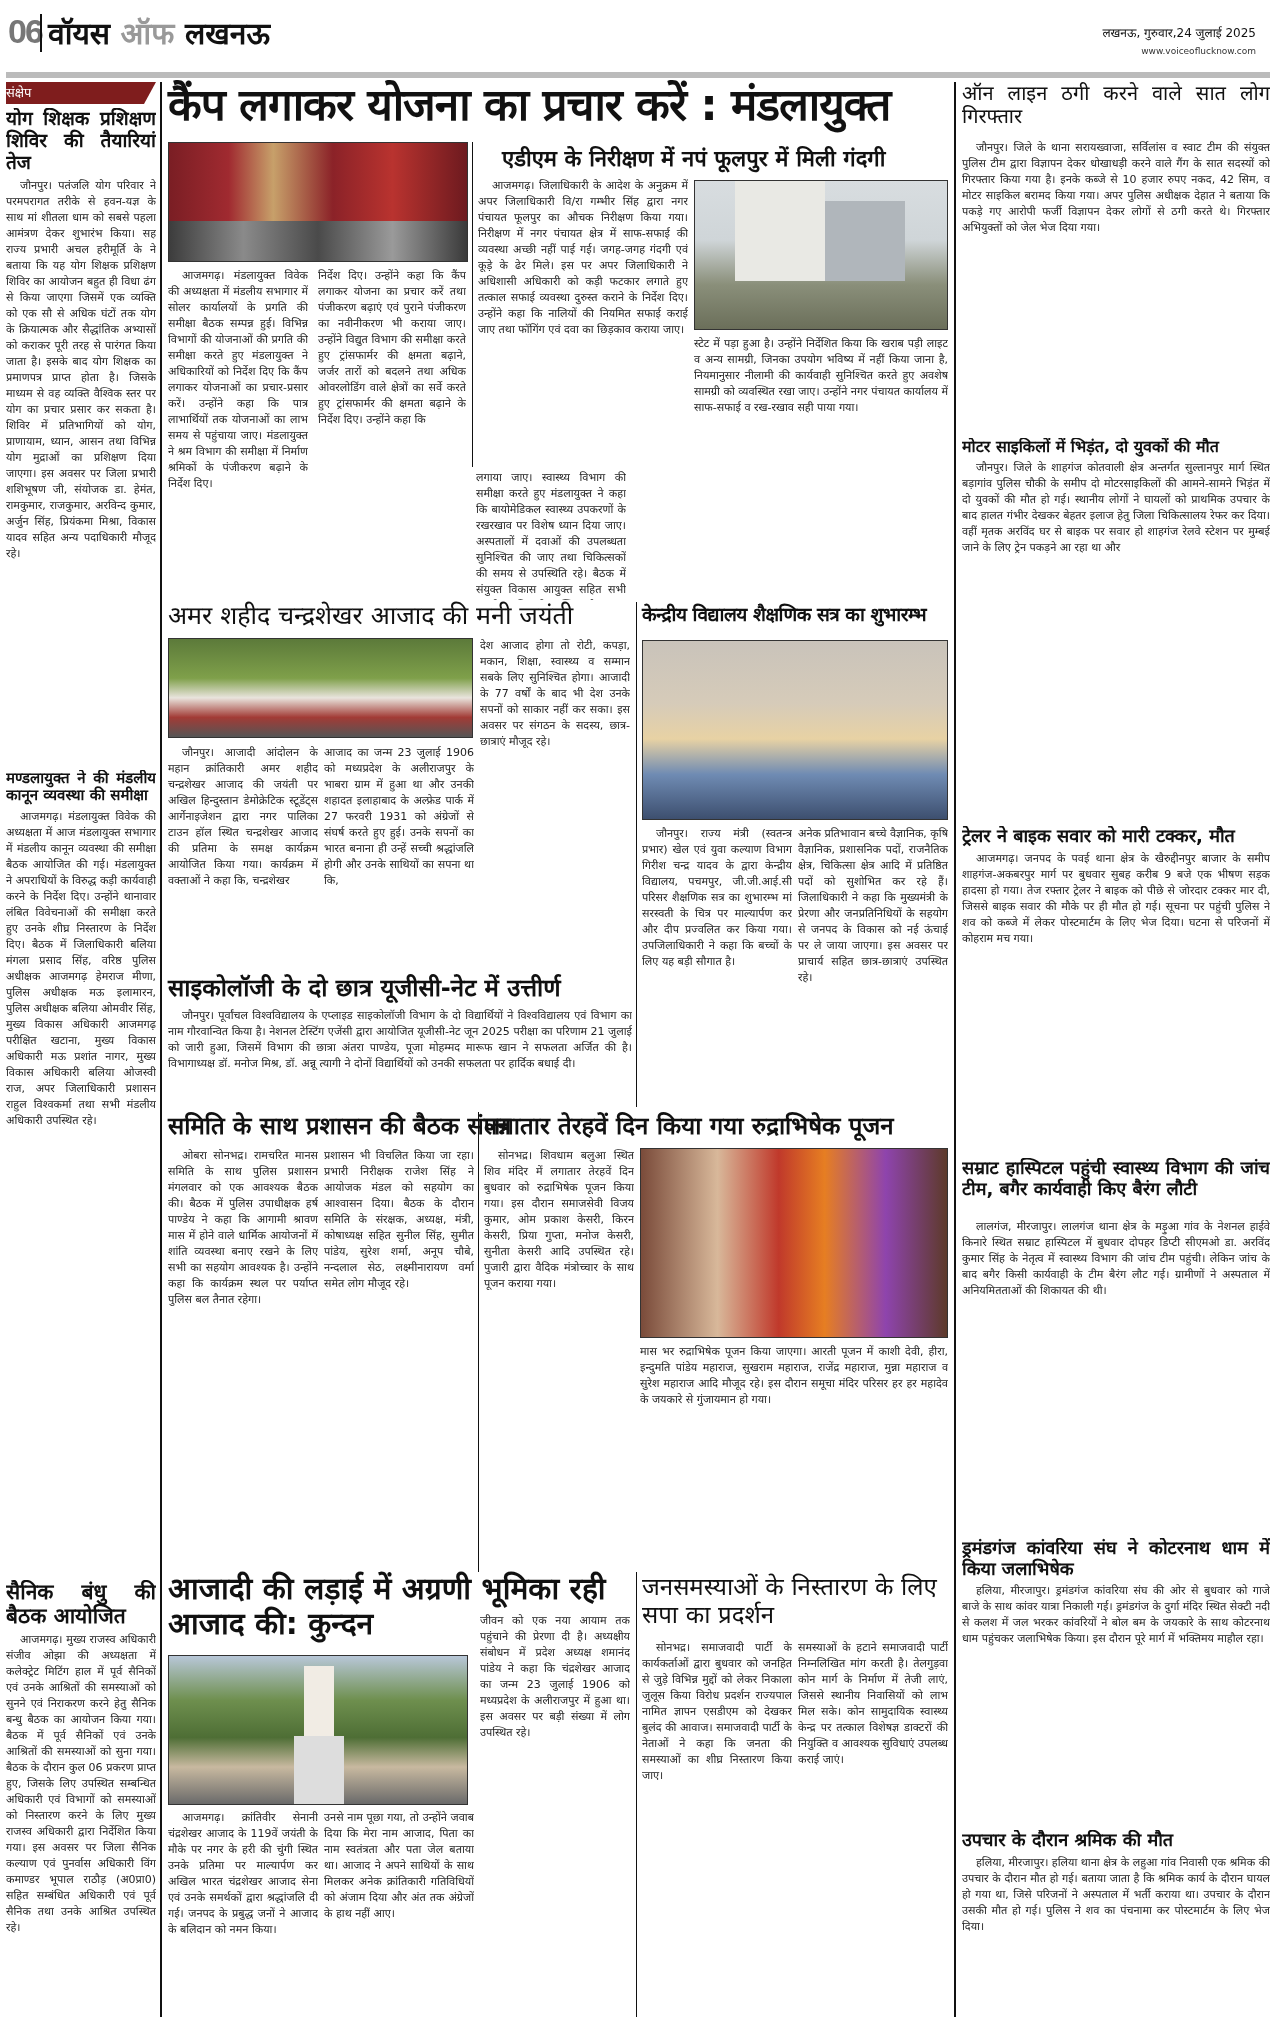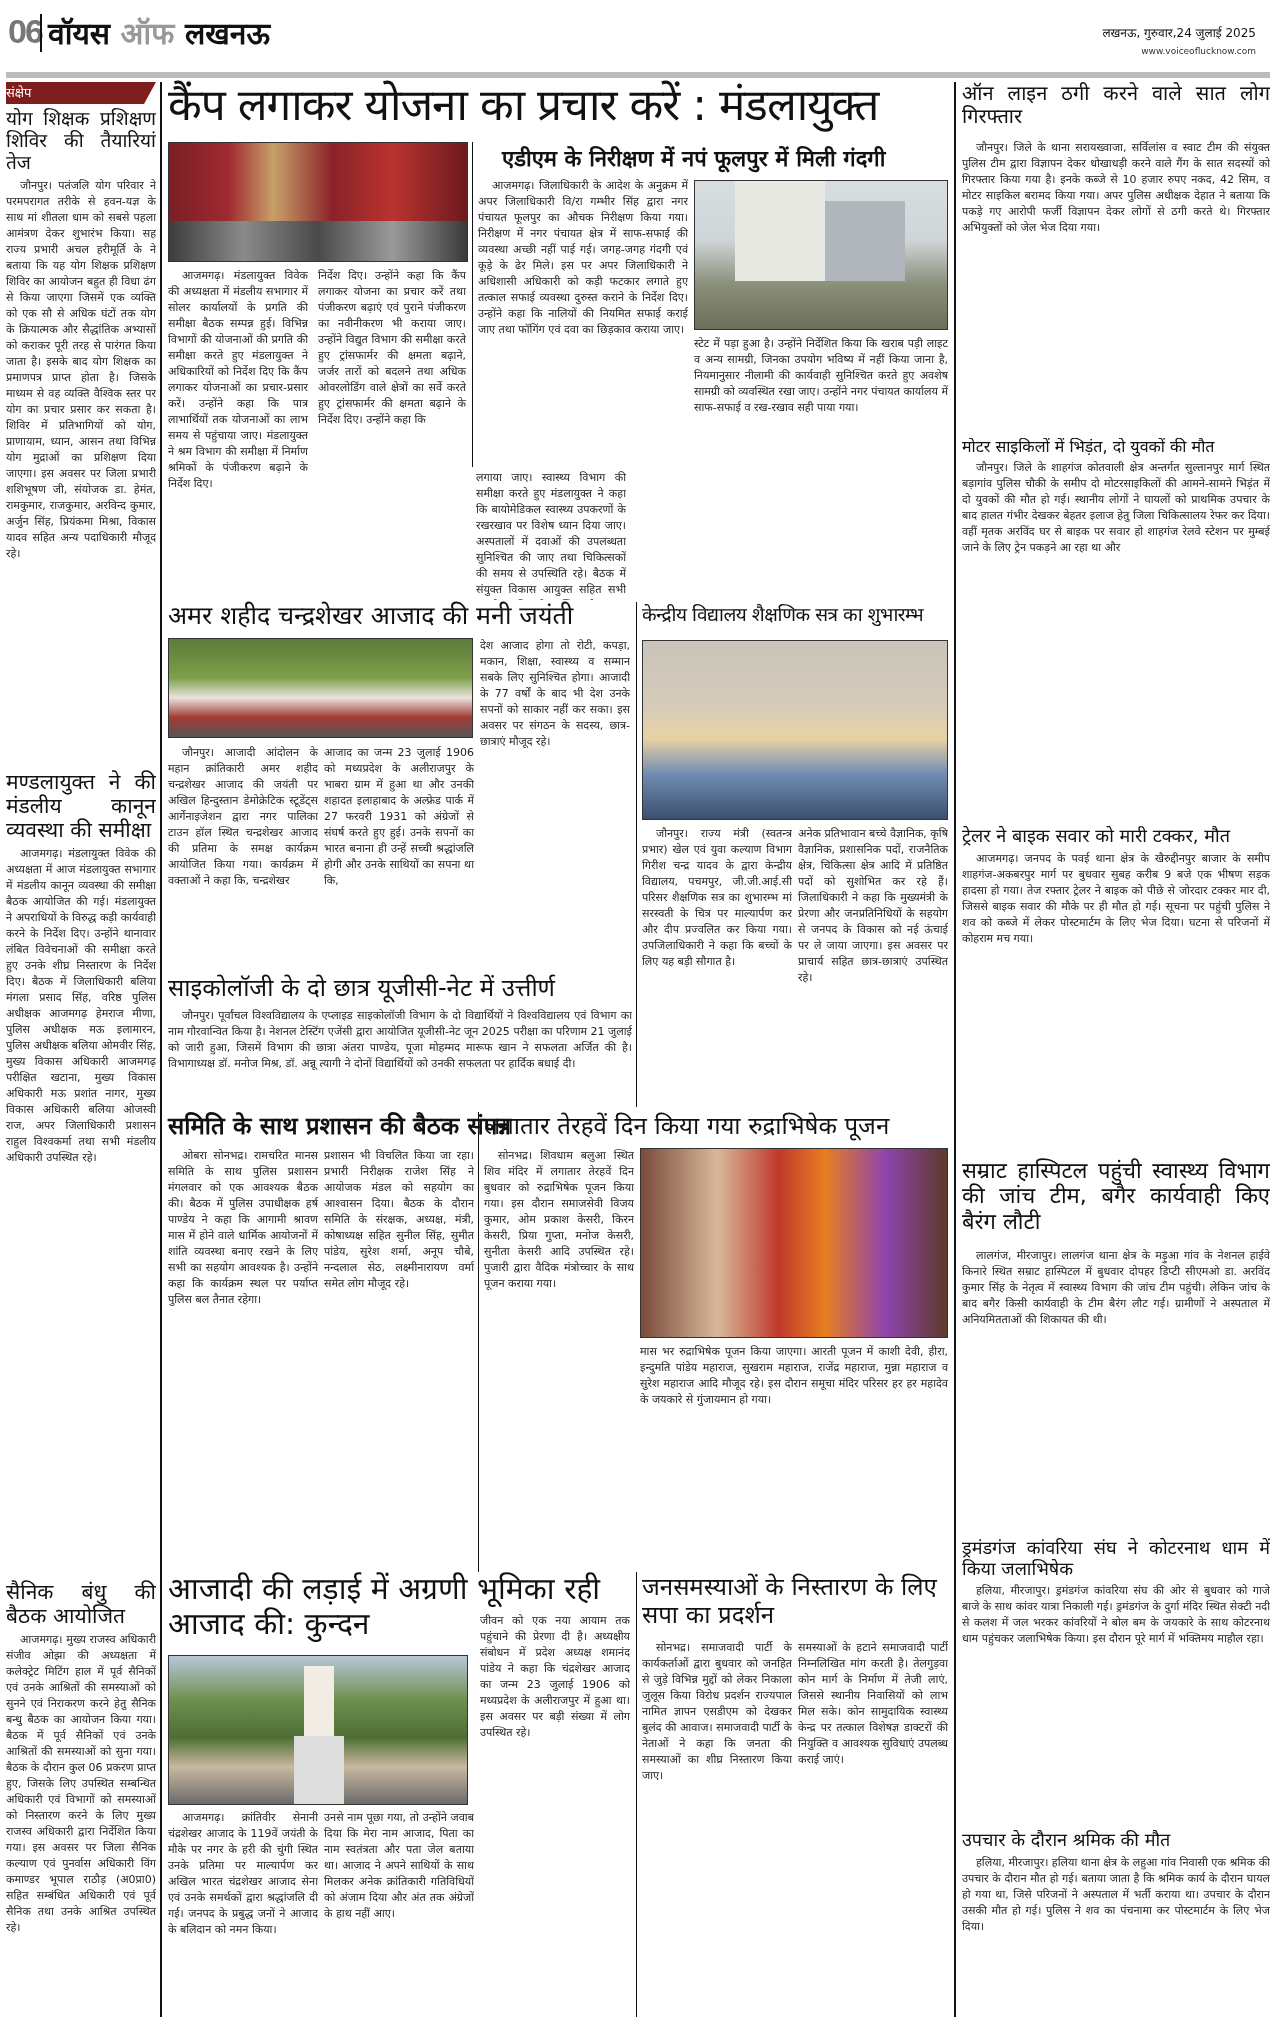--- a/index.html
+++ b/index.html
@@ -8,21 +8,21 @@
 .pagenum{position:absolute;left:8px;top:12px;font-size:34px;font-weight:bold;color:#777;font-family:"Liberation Sans",sans-serif;letter-spacing:-2px}
 .pagenum-bar{position:absolute;left:40px;top:14px;width:2px;height:38px;background:#111}
 .brand{position:absolute;left:48px;top:12px;font-size:30px;font-weight:bold}
 .brand .grey{color:#999}
 .region{position:absolute;left:470px;top:8px;font-size:36px;font-weight:bold;color:#222;letter-spacing:1px}
 .dateline{position:absolute;right:20px;top:24px;font-size:12px}
 .website{position:absolute;right:20px;top:46px;font-size:9px;color:#333}
 .rule{position:absolute;left:6px;top:72px;width:1264px;height:6px;background:#bbb}
 .col{position:absolute;font-size:11px;line-height:16px;text-align:justify;color:#222;overflow:hidden}
 .vline{position:absolute;width:2px;background:#111}
-.hl{font-weight:normal;color:#111;line-height:1.15}
+.hl{font-weight:bold;color:#111;line-height:1.15}
 .photo{position:absolute;overflow:hidden;border:1px solid #333}
 .sankshep{position:absolute;left:6px;top:82px;width:150px;height:22px;background:#7f1d1d;color:#fff;font-size:13px;text-align:left;line-height:22px;clip-path:polygon(0 0,100% 0,92% 100%,0 100%)}
 p.t{text-indent:14px}
 </style>
 </head>
 <body>
 
 <header class="masthead">
   <div class="pagenum">06</div>
   <div class="pagenum-bar"></div>
@@ -38,21 +38,21 @@
 
 <div class="vline" style="left:160px;top:82px;height:1935px"></div>
 <div class="vline" style="left:954px;top:82px;height:1935px"></div>
 
 <div class="sankshep">संक्षेप</div>
 <div class="col" style="left:6px;top:108px;width:150px">
   <div class="hl" style="font-size:19px;margin-bottom:4px">योग शिक्षक प्रशिक्षण शिविर की तैयारियां तेज</div>
   <p class="t" style="height:620px">जौनपुर। पतंजलि योग परिवार ने परमपरागत तरीके से हवन-यज्ञ के साथ मां शीतला धाम को सबसे पहला आमंत्रण देकर शुभारंभ किया। सह राज्य प्रभारी अचल हरीमूर्ति के ने बताया कि यह योग शिक्षक प्रशिक्षण शिविर का आयोजन बहुत ही विधा ढंग से किया जाएगा जिसमें एक व्यक्ति को एक सौ से अधिक घंटों तक योग के क्रियात्मक और सैद्धांतिक अभ्यासों को कराकर पूरी तरह से पारंगत किया जाता है। इसके बाद योग शिक्षक का प्रमाणपत्र प्राप्त होता है। जिसके माध्यम से वह व्यक्ति वैश्विक स्तर पर योग का प्रचार प्रसार कर सकता है। शिविर में प्रतिभागियों को योग, प्राणायाम, ध्यान, आसन तथा विभिन्न योग मुद्राओं का प्रशिक्षण दिया जाएगा। इस अवसर पर जिला प्रभारी शशिभूषण जी, संयोजक डा. हेमंत, रामकुमार, राजकुमार, अरविन्द कुमार, अर्जुन सिंह, प्रियंकमा मिश्रा, विकास यादव सहित अन्य पदाधिकारी मौजूद रहे।</p>
 </div>
 <div class="col" style="left:6px;top:770px;width:150px">
-  <div class="hl" style="font-size:21px;margin-bottom:4px">मण्डलायुक्त ने की मंडलीय कानून व्यवस्था की समीक्षा</div>
+  <div class="hl" style="font-size:15px;margin-bottom:4px">मण्डलायुक्त ने की मंडलीय कानून व्यवस्था की समीक्षा</div>
   <p class="t" style="height:700px">आजमगढ़। मंडलायुक्त विवेक की अध्यक्षता में आज मंडलायुक्त सभागार में मंडलीय कानून व्यवस्था की समीक्षा बैठक आयोजित की गई। मंडलायुक्त ने अपराधियों के विरुद्ध कड़ी कार्यवाही करने के निर्देश दिए। उन्होंने थानावार लंबित विवेचनाओं की समीक्षा करते हुए उनके शीघ्र निस्तारण के निर्देश दिए। बैठक में जिलाधिकारी बलिया मंगला प्रसाद सिंह, वरिष्ठ पुलिस अधीक्षक आजमगढ़ हेमराज मीणा, पुलिस अधीक्षक मऊ इलामारन, पुलिस अधीक्षक बलिया ओमवीर सिंह, मुख्य विकास अधिकारी आजमगढ़ परीक्षित खटाना, मुख्य विकास अधिकारी मऊ प्रशांत नागर, मुख्य विकास अधिकारी बलिया ओजस्वी राज, अपर जिलाधिकारी प्रशासन राहुल विश्वकर्मा तथा सभी मंडलीय अधिकारी उपस्थित रहे।</p>
 </div>
 <div class="col" style="left:6px;top:1580px;width:150px">
   <div class="hl" style="font-size:21px;margin-bottom:4px">सैनिक बंधु की बैठक आयोजित</div>
   <p class="t" style="height:380px">आजमगढ़। मुख्य राजस्व अधिकारी संजीव ओझा की अध्यक्षता में कलेक्ट्रेट मिटिंग हाल में पूर्व सैनिकों एवं उनके आश्रितों की समस्याओं को सुनने एवं निराकरण करने हेतु सैनिक बन्धु बैठक का आयोजन किया गया। बैठक में पूर्व सैनिकों एवं उनके आश्रितों की समस्याओं को सुना गया। बैठक के दौरान कुल 06 प्रकरण प्राप्त हुए, जिसके लिए उपस्थित सम्बन्धित अधिकारी एवं विभागों को समस्याओं को निस्तारण करने के लिए मुख्य राजस्व अधिकारी द्वारा निर्देशित किया गया। इस अवसर पर जिला सैनिक कल्याण एवं पुनर्वास अधिकारी विंग कमाण्डर भूपाल राठौड़ (अ0प्रा0) सहित सम्बंधित अधिकारी एवं पूर्व सैनिक तथा उनके आश्रित उपस्थित रहे।</p>
 </div>
 
 <div class="hl" style="position:absolute;left:168px;top:80px;width:780px;font-size:44px;letter-spacing:-1px">कैंप लगाकर योजना का प्रचार करें : मंडलायुक्त</div>
 <div class="photo" style="left:168px;top:142px;width:300px;height:120px;background:linear-gradient(90deg,#7a1e24 0%,#a02a30 20%,#c7a06a 35%,#8b2228 55%,#b9332f 75%,#6d1a1f 100%)">
   <div style="position:absolute;left:0;bottom:0;width:100%;height:40px;background:linear-gradient(90deg,#3c3c3c,#8a8a8a,#4a4a4a,#9a9a9a,#3a3a3a)"></div>
@@ -155,21 +155,21 @@
 </div>
 <div class="col" style="left:962px;top:438px;width:308px">
   <div class="hl" style="font-size:16px;margin-bottom:4px">मोटर साइकिलों में भिड़ंत, दो युवकों की मौत</div>
   <p class="t" style="height:370px">जौनपुर। जिले के शाहगंज कोतवाली क्षेत्र अन्तर्गत सुल्तानपुर मार्ग स्थित बड़ागांव पुलिस चौकी के समीप दो मोटरसाइकिलों की आमने-सामने भिड़ंत में दो युवकों की मौत हो गई। स्थानीय लोगों ने घायलों को प्राथमिक उपचार के बाद हालत गंभीर देखकर बेहतर इलाज हेतु जिला चिकित्सालय रेफर कर दिया। वहीं मृतक अरविंद घर से बाइक पर सवार हो शाहगंज रेलवे स्टेशन पर मुम्बई जाने के लिए ट्रेन पकड़ने आ रहा था और</p>
 </div>
 <div class="col" style="left:962px;top:826px;width:308px">
   <div class="hl" style="font-size:18px;margin-bottom:4px">ट्रेलर ने बाइक सवार को मारी टक्कर, मौत</div>
   <p class="t" style="height:300px">आजमगढ़। जनपद के पवई थाना क्षेत्र के खैरुद्दीनपुर बाजार के समीप शाहगंज-अकबरपुर मार्ग पर बुधवार सुबह करीब 9 बजे एक भीषण सड़क हादसा हो गया। तेज रफ्तार ट्रेलर ने बाइक को पीछे से जोरदार टक्कर मार दी, जिससे बाइक सवार की मौके पर ही मौत हो गई। सूचना पर पहुंची पुलिस ने शव को कब्जे में लेकर पोस्टमार्टम के लिए भेज दिया। घटना से परिजनों में कोहराम मच गया।</p>
 </div>
 <div class="col" style="left:962px;top:1158px;width:308px">
-  <div class="hl" style="font-size:22px;margin-bottom:14px">सम्राट हास्पिटल पहुंची स्वास्थ्य विभाग की जांच टीम, बगैर कार्यवाही किए बैरंग लौटी</div>
+  <div class="hl" style="font-size:18px;margin-bottom:20px">सम्राट हास्पिटल पहुंची स्वास्थ्य विभाग की जांच टीम, बगैर कार्यवाही किए बैरंग लौटी</div>
   <p class="t" style="height:345px">लालगंज, मीरजापुर। लालगंज थाना क्षेत्र के मड़ुआ गांव के नेशनल हाईवे किनारे स्थित सम्राट हास्पिटल में बुधवार दोपहर डिप्टी सीएमओ डा. अरविंद कुमार सिंह के नेतृत्व में स्वास्थ्य विभाग की जांच टीम पहुंची। लेकिन जांच के बाद बगैर किसी कार्यवाही के टीम बैरंग लौट गई। ग्रामीणों ने अस्पताल में अनियमितताओं की शिकायत की थी।</p>
 </div>
 <div class="col" style="left:962px;top:1538px;width:308px">
   <div class="hl" style="font-size:18px;margin-bottom:4px">ड्रमंडगंज कांवरिया संघ ने कोटरनाथ धाम में किया जलाभिषेक</div>
   <p class="t" style="height:250px">हलिया, मीरजापुर। ड्रमंडगंज कांवरिया संघ की ओर से बुधवार को गाजे बाजे के साथ कांवर यात्रा निकाली गई। ड्रमंडगंज के दुर्गा मंदिर स्थित सेक्टी नदी से कलश में जल भरकर कांवरियों ने बोल बम के जयकारे के साथ कोटरनाथ धाम पहुंचकर जलाभिषेक किया। इस दौरान पूरे मार्ग में भक्तिमय माहौल रहा।</p>
 </div>
 <div class="col" style="left:962px;top:1830px;width:308px">
   <div class="hl" style="font-size:18px;margin-bottom:4px">उपचार के दौरान श्रमिक की मौत</div>
   <p class="t" style="height:160px">हलिया, मीरजापुर। हलिया थाना क्षेत्र के लहुआ गांव निवासी एक श्रमिक की उपचार के दौरान मौत हो गई। बताया जाता है कि श्रमिक कार्य के दौरान घायल हो गया था, जिसे परिजनों ने अस्पताल में भर्ती कराया था। उपचार के दौरान उसकी मौत हो गई। पुलिस ने शव का पंचनामा कर पोस्टमार्टम के लिए भेज दिया।</p>
 </div>

